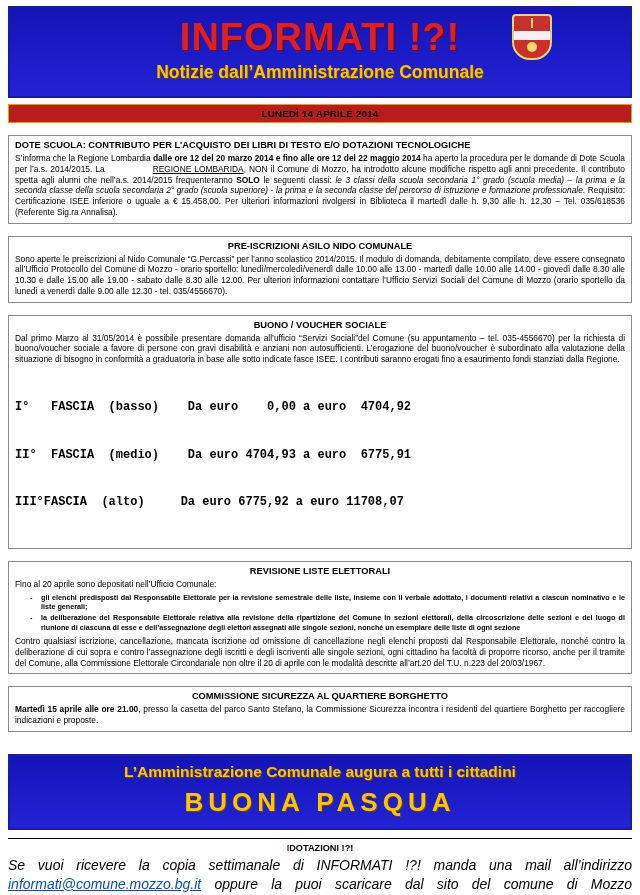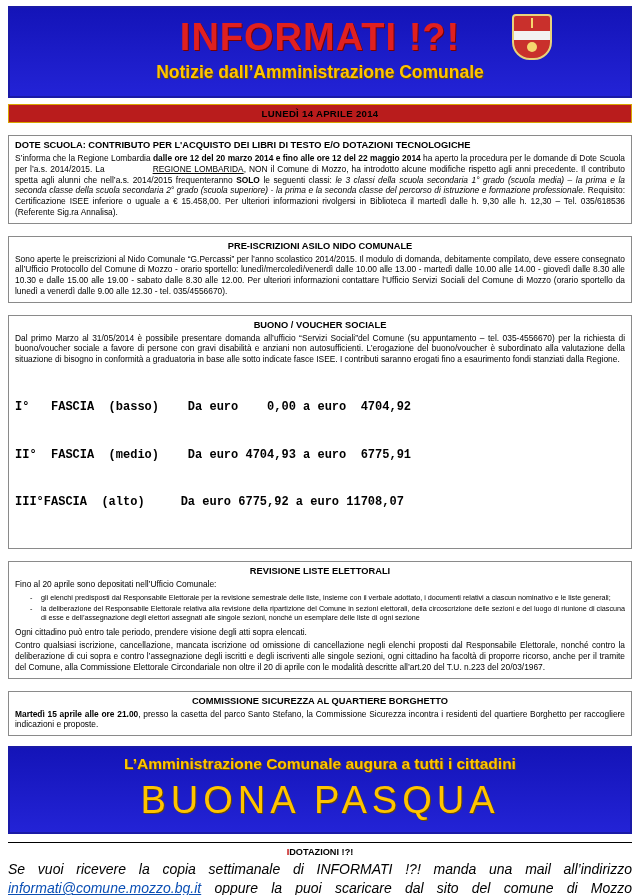--- a/index.html
+++ b/index.html
@@ -141,44 +141,45 @@
     margin: 2px 0 4px 0;
     padding-left: 26px;
     list-style: none;
   }
   ul.dashes li {
     position: relative;
     font-size: 7.2px;
     line-height: 1.3;
     text-align: justify;
     margin-bottom: 2px;
+    font-weight: bold;
   }
   ul.dashes li:before {
     content: "-";
     position: absolute;
     left: -11px;
   }
   
   .easter {
-    margin-top: 10px;
+    margin-top: 22px;
     border: 2px solid #1a1aa6;
     background: linear-gradient(#1414b8, #2323d6);
     padding: 7px 0 10px 0;
     text-align: center;
   }
   .easter-line1 {
     color: #ffc400;
     font-size: 15.5px;
     font-weight: bold;
     text-shadow: 1px 1px 0 #6b4a00;
   }
   .easter-line2 {
     color: #ffc400;
-    font-size: 38px;
-    font-weight: normal;
+    font-size: 26px;
+    font-weight: bold;
     letter-spacing: 5px;
     margin-top: 6px;
     text-shadow: 1px 1px 0 #6b4a00;
   }
   
   .footer {
     margin-top: 8px;
     border-top: 1px solid #000;
     padding-top: 4px;
   }
@@ -240,21 +241,20 @@
     </div>
   </div>
 
   <div class="box">
     <h2>REVISIONE LISTE ELETTORALI</h2>
     <p>Fino al 20 aprile sono depositati nell’Ufficio Comunale:</p>
     <ul class="dashes">
       <li>gli elenchi predisposti dal Responsabile Elettorale per la revisione semestrale delle liste, insieme con il verbale adottato, i documenti relativi a ciascun nominativo e le liste generali;</li>
       <li>la deliberazione del Responsabile Elettorale relativa alla revisione della ripartizione del Comune in sezioni elettorali, della circoscrizione delle sezioni e del luogo di riunione di ciascuna di esse e dell’assegnazione degli elettori assegnati alle singole sezioni, nonché un esemplare delle liste di ogni sezione</li>
     </ul>
-    <p>Ogni cittadino può entro tale periodo, prendere visione degli atti sopra elencati.</p>
     <p>Contro qualsiasi iscrizione, cancellazione, mancata iscrizione od omissione di cancellazione negli elenchi proposti dal Responsabile Elettorale, nonché contro la deliberazione di cui sopra e contro l’assegnazione degli iscritti e degli iscriventi alle singole sezioni, ogni cittadino ha facoltà di proporre ricorso, anche per il tramite del Comune, alla Commissione Elettorale Circondariale non oltre il 20 di aprile con le modalità descritte all’art.20 del T.U. n.223 del 20/03/1967.</p>
   </div>
 
   <div class="box">
     <h2>COMMISSIONE SICUREZZA AL QUARTIERE BORGHETTO</h2>
     <p><b>Martedì 15 aprile alle ore 21.00</b>, presso la casetta del parco Santo Stefano, la Commissione Sicurezza incontra i residenti del quartiere Borghetto per raccogliere indicazioni e proposte.</p>
   </div>
 
   <div class="easter">
     <div class="easter-line1">L’Amministrazione Comunale augura a tutti i cittadini</div>

